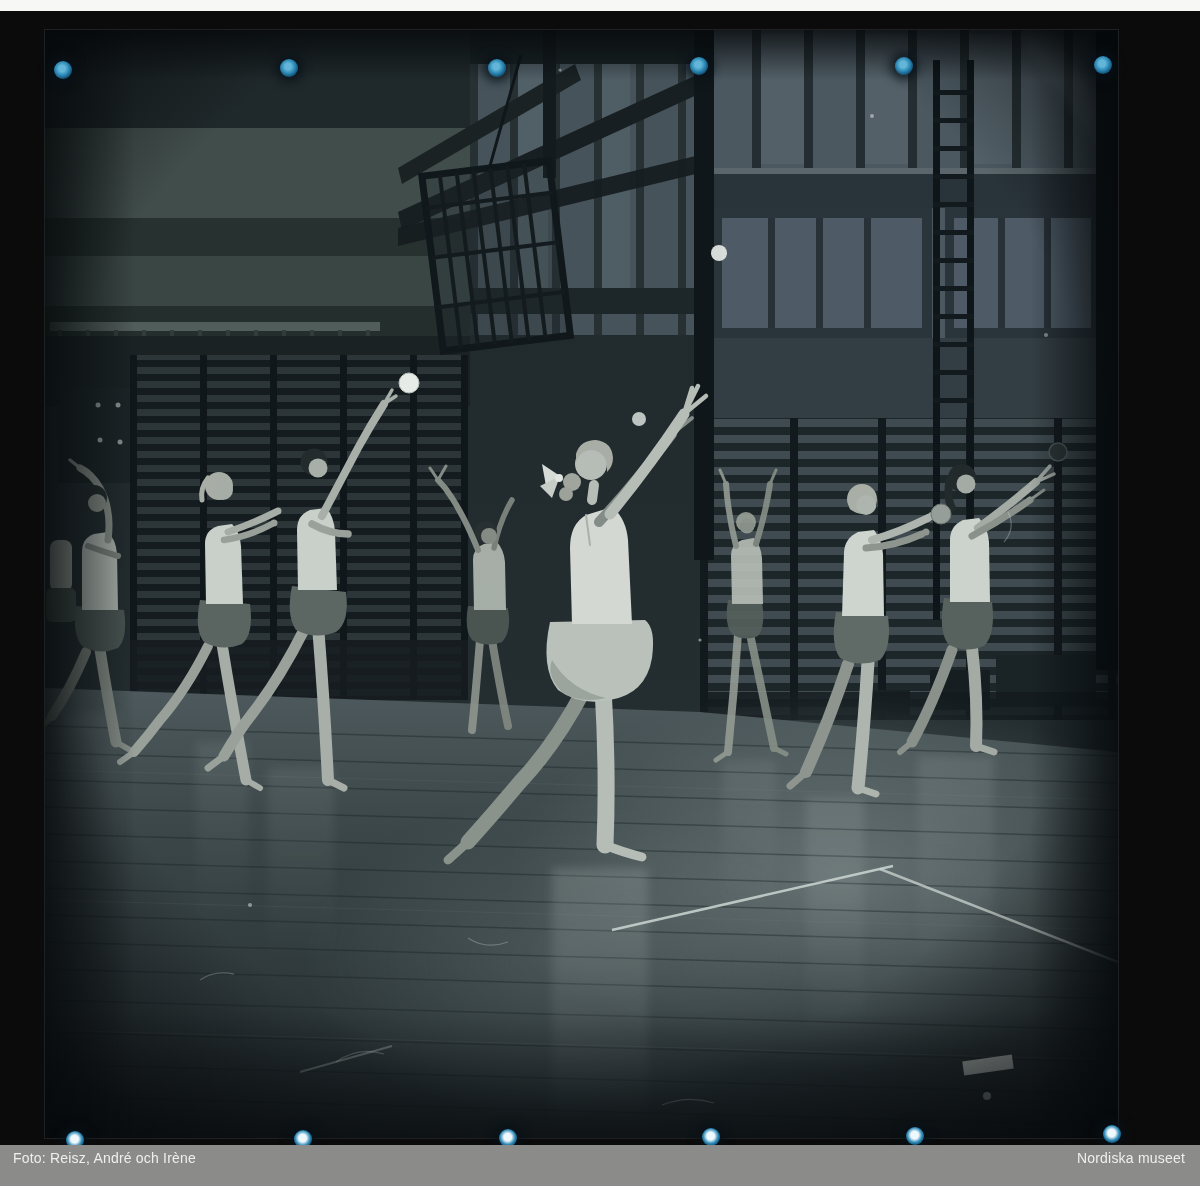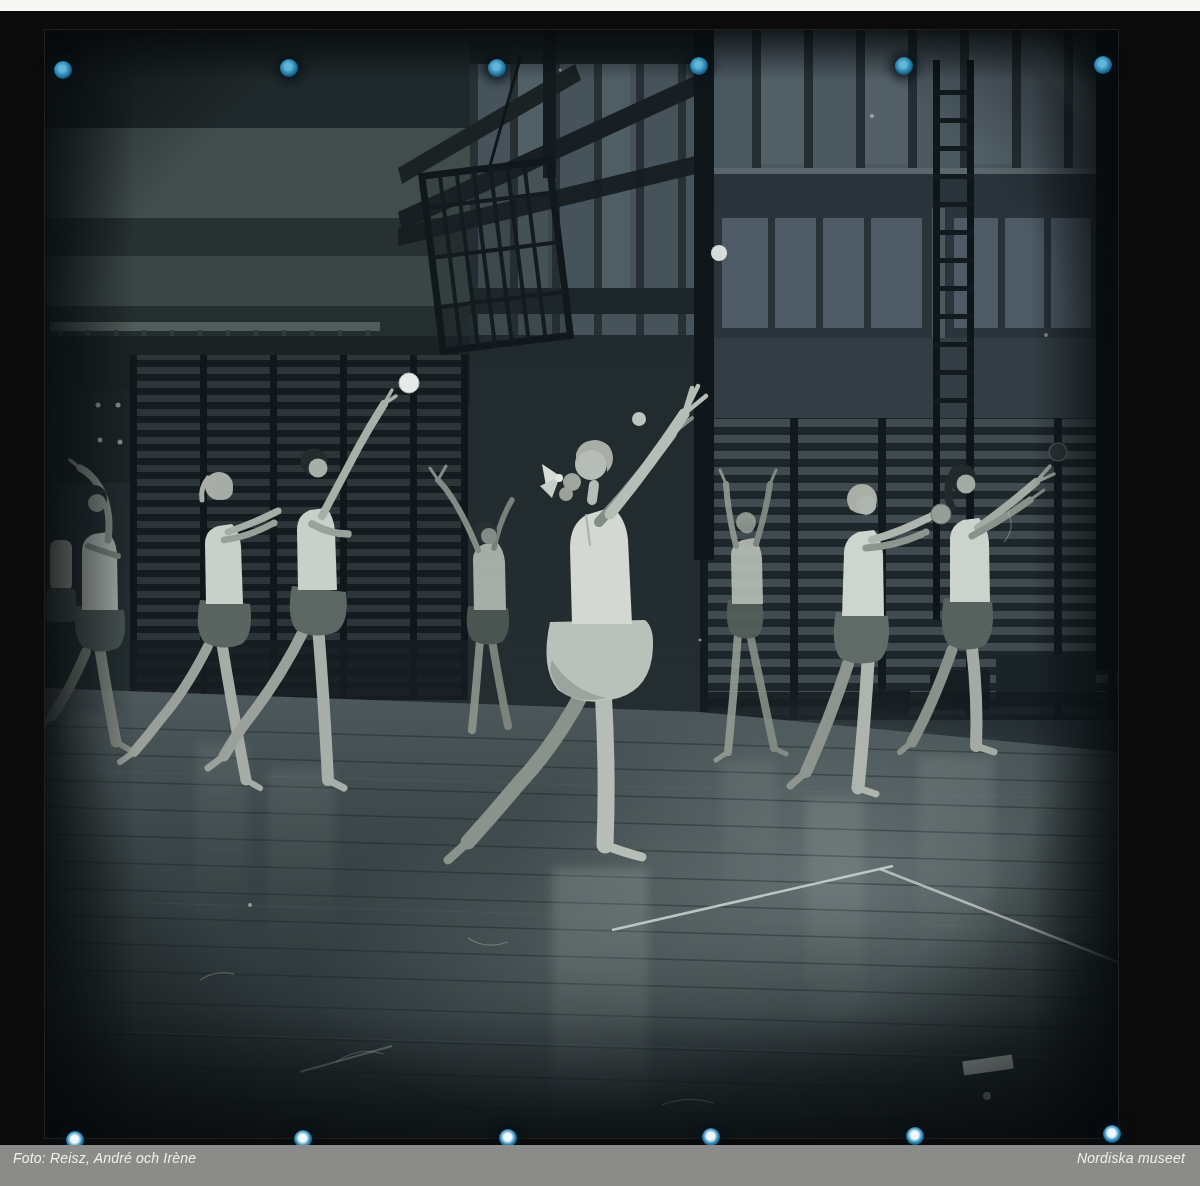--- a/index.html
+++ b/index.html
@@ -13,21 +13,21 @@
   .limb{fill:none;stroke-linecap:round;stroke-linejoin:round;}
   .pin-layer{position:absolute;inset:0;pointer-events:none;}
   .pin{position:absolute;width:18px;height:18px;border-radius:50%;transform:translate(-50%,-50%);
        box-shadow:0 0 10px 5px rgba(8,18,26,.75);}
   .pin-top{background:radial-gradient(circle at 45% 42%, var(--pin-core-top,#63b6d8) 0%, var(--pin-core-top,#63b6d8) 22%,
             var(--pin-mid,#2b87b4) 48%, var(--pin-outer,#0a3d5c) 80%);}
   .pin-bottom{background:radial-gradient(circle at 48% 45%, var(--pin-core-bottom,#eef8fd) 0%, var(--pin-core-bottom,#eef8fd) 28%,
             var(--pin-mid,#2b87b4) 55%, var(--pin-outer,#0a3d5c) 82%);}
   .footer{position:absolute;left:0;top:1145px;width:1200px;height:41px;background:var(--footer-bg,#8b8b89);
           display:flex;justify-content:space-between;align-items:center;box-sizing:border-box;
-          padding:0 15px 16px 13px;color:var(--footer-fg,#efefed);font-size:14px;letter-spacing:.2px;font-style:italic;}
+          padding:0 15px 16px 13px;color:var(--footer-fg,#efefed);font-size:14px;letter-spacing:.2px;}
 </style>
 </head>
 <body>
 
 <div class="stage">
 
   <div class="top-strip"></div>
   <div class="scan-frame"></div>
 
   <div class="photo" role="img" aria-label="Black-and-white photograph: a group of young girls in white gym tops and dark shorts practise ball exercises, arms raised, in a gymnasium with wall bars, tall windows, ceiling trusses and a polished reflective wooden floor. A girl with a hair bow stands in the centre foreground reaching up; small white balls fly in the air.">

